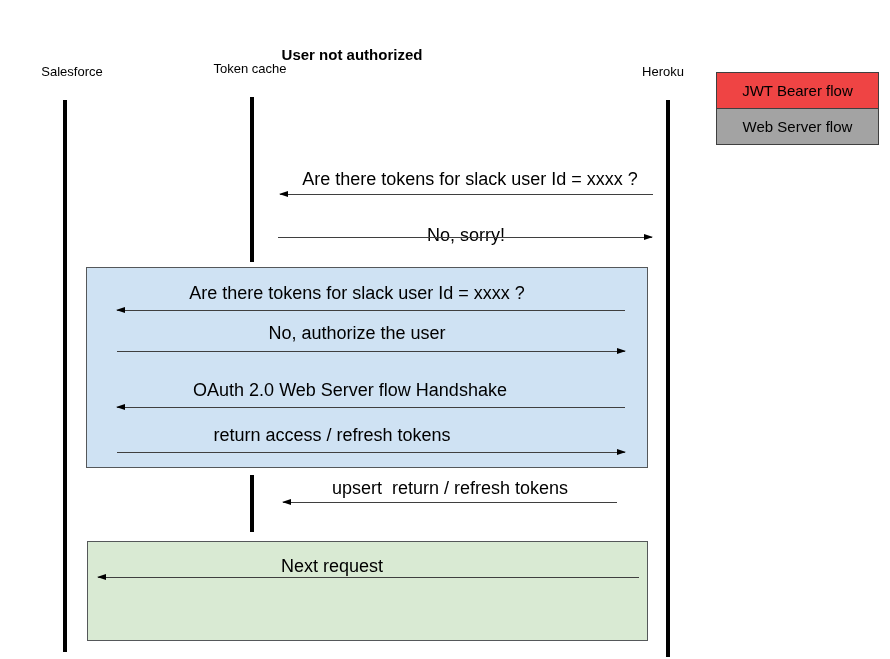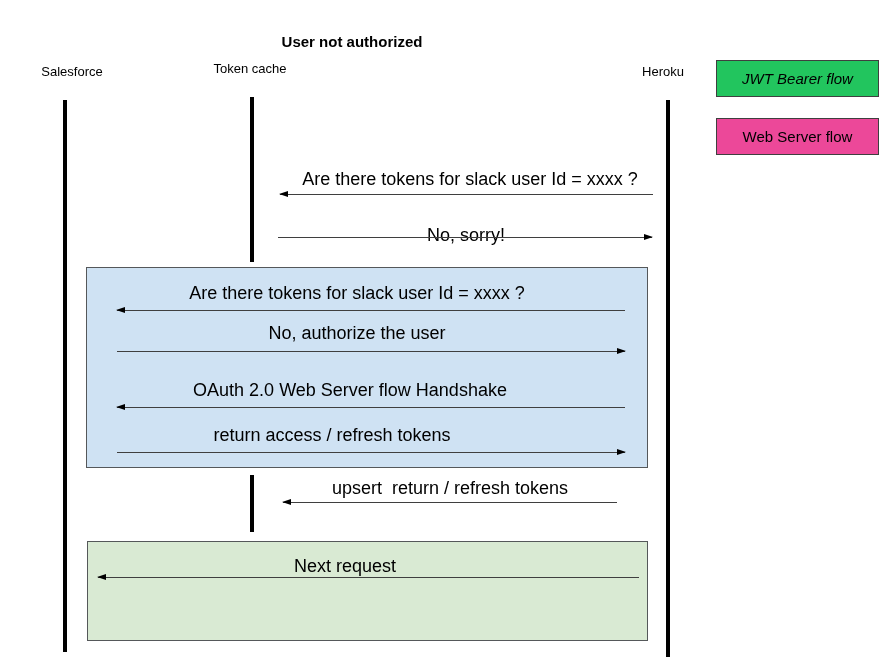--- a/index.html
+++ b/index.html
@@ -22,31 +22,31 @@
   .arrow.left::before{content:"";position:absolute;left:-1px;top:-4.5px;width:0;height:0;
       border-top:3.5px solid transparent;border-bottom:3.5px solid transparent;border-right:9px solid #000;}
   .arrow.right::after{content:"";position:absolute;right:-1px;top:-4.5px;width:0;height:0;
       border-top:3.5px solid transparent;border-bottom:3.5px solid transparent;border-left:9px solid #000;}
 </style>
 </head>
 <body>
 
 <div class="canvas">
 
-  <div class="title" style="left:352px;top:33px;">User not authorized</div>
+  <div class="title" style="left:352px;top:46px;">User not authorized</div>
 
   <div class="plabel" style="left:72px;top:64px;">Salesforce</div>
   <div class="plabel" style="left:250px;top:61px;">Token cache</div>
   <div class="plabel" style="left:663px;top:64px;">Heroku</div>
 
   <div>
-    <div class="legend-box" style="left: 716px; top: 60px; background-color: #22c55e; font-style: italic;">
+    <div class="legend-box" style="left: 716px; top: 72px; background-color: #ef4444;">
       <span>JWT Bearer flow</span>
     </div>
-    <div class="legend-box" style="left: 716px; top: 118px; background-color: #ec4899;">
+    <div class="legend-box" style="left: 716px; top: 108px; background-color: #a3a3a3;">
       <span>Web Server flow</span>
     </div>
   </div>
 
   <div class="group-box" style="left: 86px; top: 267px; width: 562px; height: 201px; background-color: rgb(207, 226, 243);"></div>
   <div class="group-box" style="left: 87px; top: 541px; width: 561px; height: 100px; background-color: rgb(217, 234, 211);"></div>
 
   <div class="lifeline" style="left:63px;top:100px;height:552px;"></div>
   <div class="lifeline" style="left:250px;top:97px;height:165px;"></div>
   <div class="lifeline" style="left:250px;top:475px;height:57px;"></div>
@@ -81,17 +81,17 @@
     <div class="msg" style="left:332px;top:425px;">return access / refresh tokens</div>
     <div class="arrow right" style="left:117px;top:452px;width:508px;"></div>
   </div>
 
   <div>
     <div class="msg" style="left:450px;top:478px;">upsert  return / refresh tokens</div>
     <div class="arrow left" style="left:283px;top:502px;width:334px;"></div>
   </div>
 
   <div>
-    <div class="msg" style="left:332px;top:556px;margin-left:13px;">Next request</div>
+    <div class="msg" style="left:332px;top:556px;">Next request</div>
     <div class="arrow left" style="left:98px;top:577px;width:541px;"></div>
   </div>
 
 </div>
 
 </body></html>

